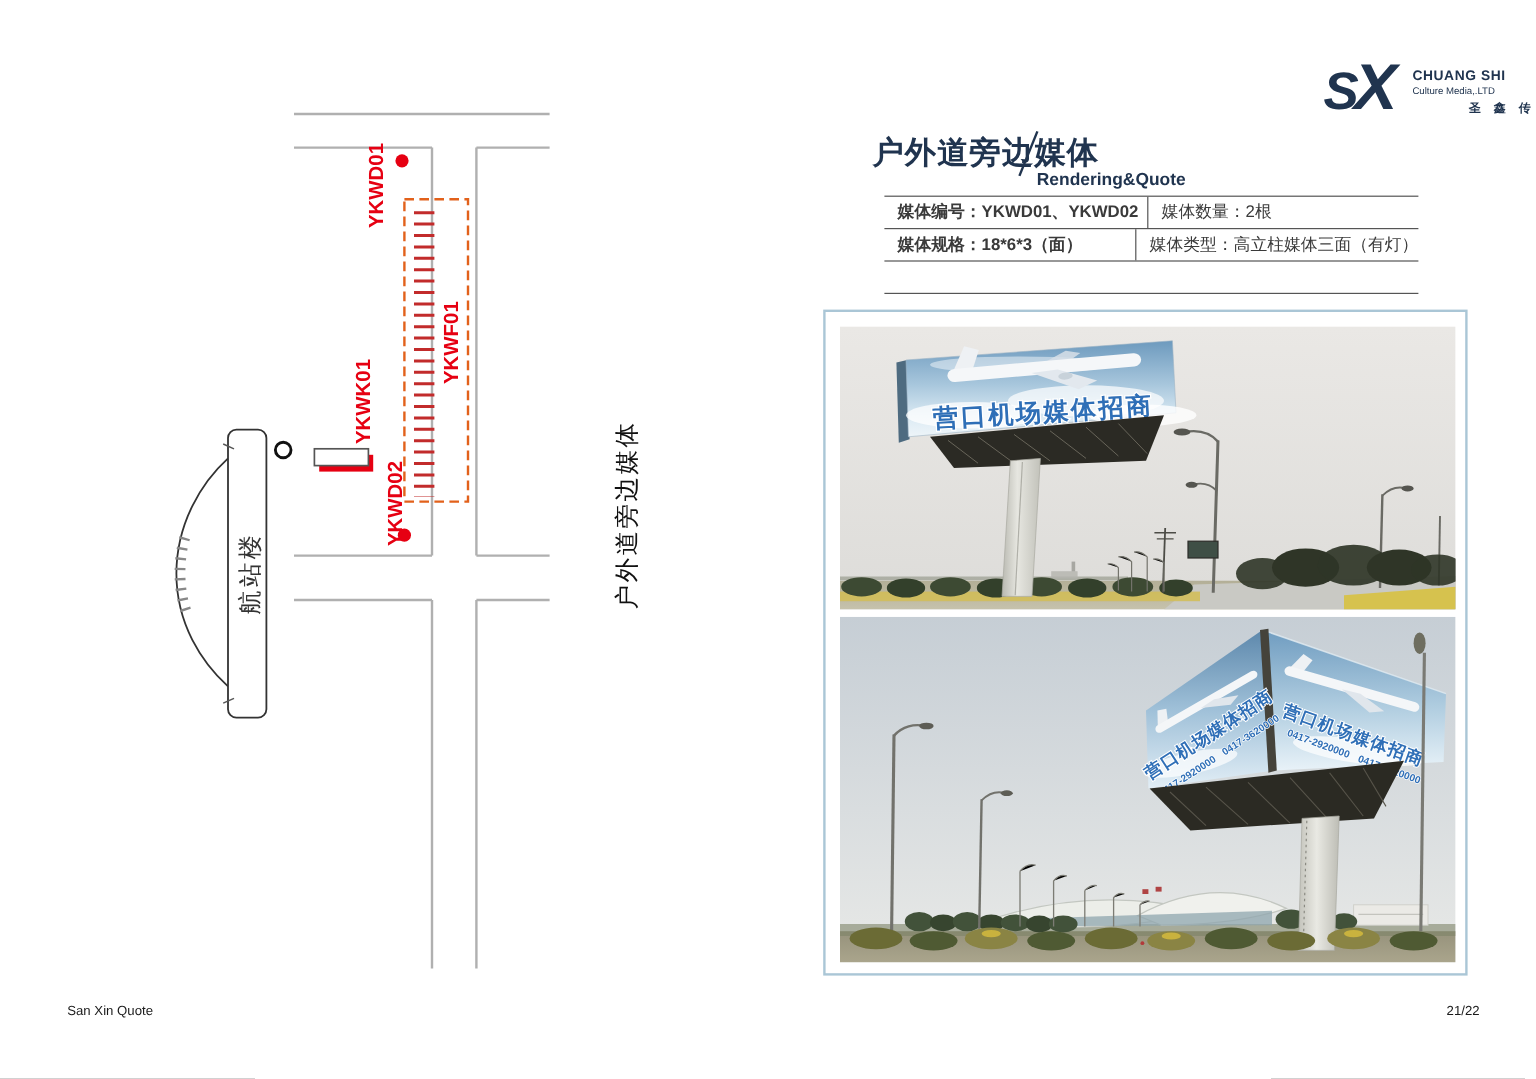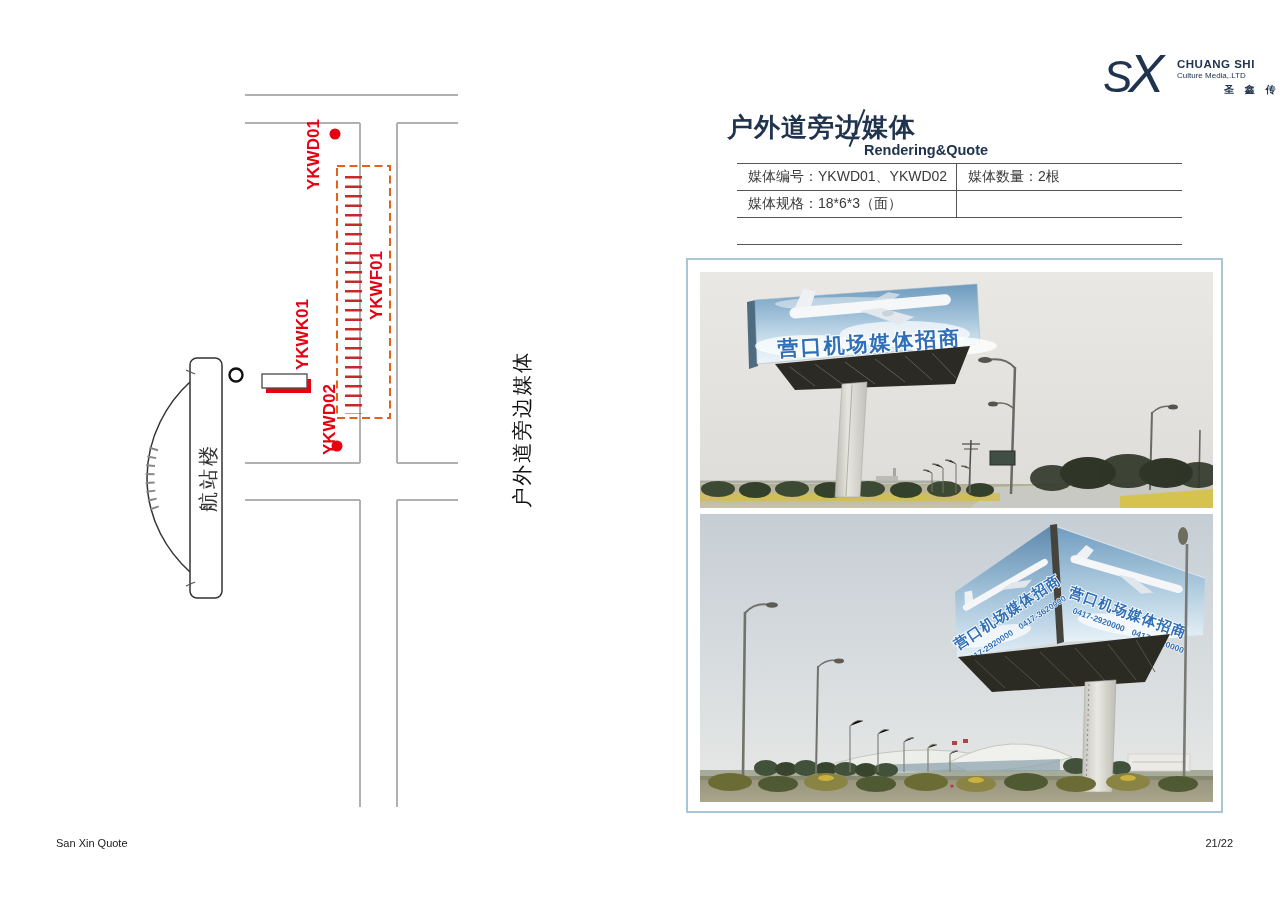--- a/index.html
+++ b/index.html
@@ -4,35 +4,35 @@
 <style>
   html,body{margin:0;padding:0;background:#888;}
   *{box-sizing:border-box;}
   #page{
     position:relative;width:1280px;height:899px;background:#ffffff;
     font-family:"Liberation Sans",sans-serif;overflow:hidden;margin:0 auto;
   }
   .abs{position:absolute;}
   
   #logo{left:1103px;top:46px;width:150px;height:58px;color:#20344f;}
-  #logo .sx{font-weight:normal;font-style:italic;line-height:1;letter-spacing:-4px;}
+  #logo .sx{font-weight:bold;font-style:italic;line-height:1;letter-spacing:-4px;}
   #logo .sx .s{font-size:44px;}
   #logo .sx .x{font-size:54px;}
   #logo .ltext{position:absolute;left:74px;top:12px;white-space:nowrap;}
   #logo .l1{font-size:11.5px;font-weight:bold;letter-spacing:.5px;}
   #logo .l2{font-size:8px;margin-top:1px;}
   #logo .l3{font-size:10px;letter-spacing:4px;margin-top:3px;font-weight:bold;margin-left:47px;}
   
   #title-zh{left:727px;top:110px;font-size:26px;font-weight:bold;color:#20344f;letter-spacing:1px;}
   #title-slash{left:856px;top:108px;width:2px;height:40px;background:#20344f;transform:rotate(22deg);}
   #title-en{left:864px;top:142px;font-size:14.5px;font-weight:bold;color:#20344f;text-align:center;}
   
   #quote-table{left:737px;top:163px;width:445px;border-top:1px solid #555;}
   .trow{display:flex;height:27px;border-bottom:1px solid #555;align-items:center;font-size:14px;color:#3a3a3a;}
-  .tcell-l{width:220px;padding-left:11px;border-right:1px solid #555;height:100%;display:flex;align-items:center;white-space:nowrap;}
+  .tcell-l{width:220px;padding-left:11px;border-right:1px solid #555;height:100%;display:flex;align-items:center;white-space:nowrap;font-weight:bold;}
   .tcell-r{flex:1;padding-left:11px;height:100%;display:flex;align-items:center;white-space:nowrap;}
   
   #photo-panel{left:686px;top:258px;width:537px;height:555px;border:2px solid #aac6d6;background:#fff;}
   .photo{position:absolute;left:12px;width:513px;overflow:hidden;}
   
   #footer-left{left:56px;top:837px;font-size:11px;color:#1a1a1a;}
   #footer-right{left:1150px;top:837px;width:83px;text-align:right;font-size:11px;color:#1a1a1a;}
 </style>
 </head>
 <body>
@@ -61,20 +61,24 @@
       <div class="tcell-r">
           <span>媒体数量：</span>
           <span>2根</span>
         </div>
     </div>
     <div class="trow">
       <div class="tcell-l">
           <span>媒体规格：</span>
           <span>18*6*3（面）</span>
         </div>
+      <div class="tcell-r">
+          <span>媒体类型：</span>
+          <span>高立柱媒体三面（有灯）</span>
+        </div>
     </div>
     <div class="trow">
     </div>
   </div>
 
   <svg class="abs" style="left:120px;top:80px;" width="460" height="750" viewBox="0 0 460 750">
 
     <g stroke="#b0b0b0" stroke-width="2" fill="none">
       <path d="M125,15 H338"></path>
       <path d="M125,43 H240 M277,43 H338"></path>

